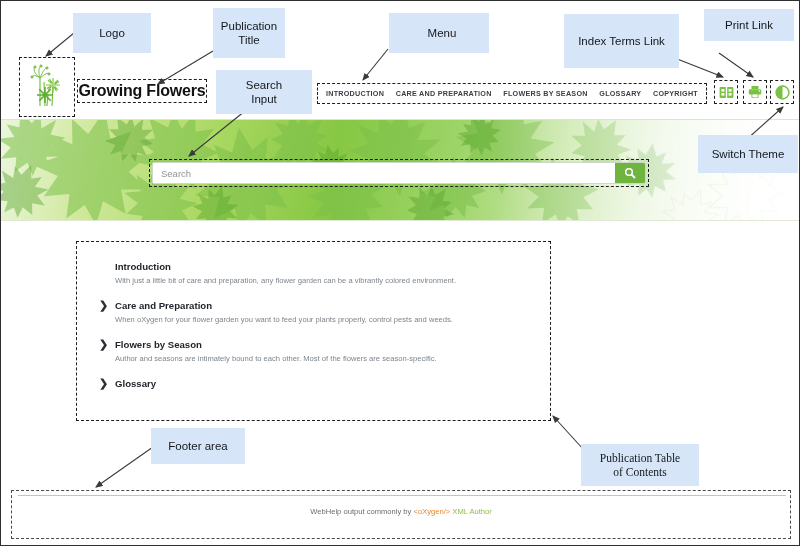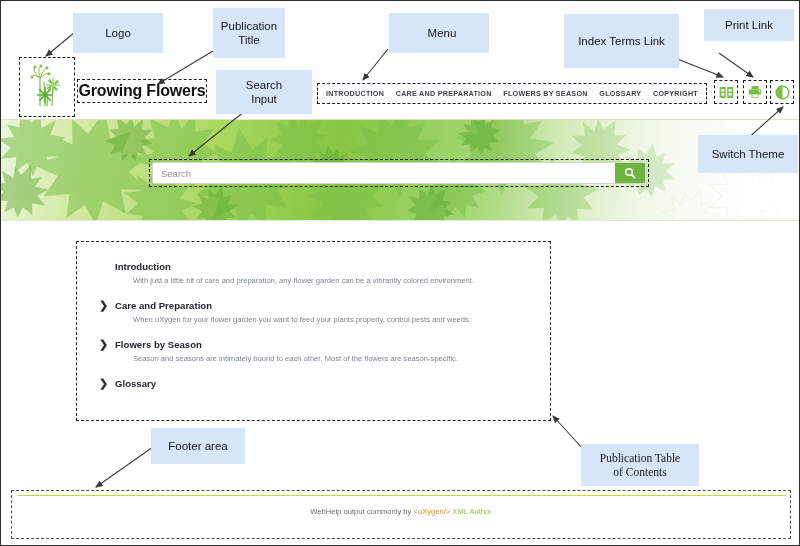--- a/index.html
+++ b/index.html
@@ -99,21 +99,21 @@
   .toc-item{position:relative;margin-bottom:13px;}
   .toc-chev{
     position:absolute;left:-16px;top:0px;
     font-size:11px;font-weight:bold;color:#2b2f36;line-height:13px;
   }
   .toc-title{
     font-size:9.6px;font-weight:bold;color:#22262c;line-height:13px;
     margin-bottom:2px;
   }
   .toc-desc{
-    font-size:7.6px;color:#7d858e;line-height:11px;margin-left:18px;
+    font-size:7.6px;color:#7d858e;line-height:11px;
   }
 
   
   .footer-box{
     position:absolute;left:10px;top:489px;width:780px;height:49px;
     border:1px dashed #4a4a4a;box-sizing:border-box;
     background:#fff;
   }
   .footer-rule{
     position:absolute;left:6px;top:4px;width:768px;height:1px;
@@ -276,21 +276,21 @@
       <div class="toc-desc">With just a little bit of care and preparation, any flower garden can be a vibrantly colored environment.</div>
     </div>
     <div class="toc-item">
       <span class="toc-chev">❯</span>
       <div class="toc-title">Care and Preparation</div>
       <div class="toc-desc">When oXygen for your flower garden you want to feed your plants properly, control pests and weeds.</div>
     </div>
     <div class="toc-item">
       <span class="toc-chev">❯</span>
       <div class="toc-title">Flowers by Season</div>
-      <div class="toc-desc">Season and seasons are intimately bound to each other. Most of the flowers are season-specific.</div>
+      <div class="toc-desc">Author and seasons are intimately bound to each other. Most of the flowers are season-specific.</div>
     </div>
     <div class="toc-item">
       <span class="toc-chev">❯</span>
       <div class="toc-title">Glossary</div>
     </div>
   </div>
 
   <div class="footer-box">
     <div class="footer-rule"></div>
     <div class="footer-text">
@@ -310,21 +310,21 @@
       <line x1="387" y1="48" x2="362" y2="79"></line>
       <line x1="661" y1="52" x2="722" y2="76"></line>
       <line x1="718" y1="52" x2="752" y2="76"></line>
       <line x1="244" y1="110" x2="188" y2="155"></line>
       <line x1="745" y1="139" x2="782" y2="106"></line>
       <line x1="152" y1="446" x2="95" y2="486"></line>
       <line x1="582" y1="448" x2="552" y2="415"></line>
     </g>
   </svg>
 
-  <div class="callout" style="left:72px;top:12px;width:90px;height:40px;">
+  <div class="callout" style="left:72px;top:12px;width:78px;height:40px;">
     <span>Logo</span>
   </div>
 
   <div class="callout" style="left:212px;top:7px;width:72px;height:50px;white-space:pre-line;">
     <span>Publication
 Title</span>
   </div>
 
   <div class="callout" style="left:388px;top:12px;width:100px;height:40px;padding-left:10px;">
     <span>Menu</span>

